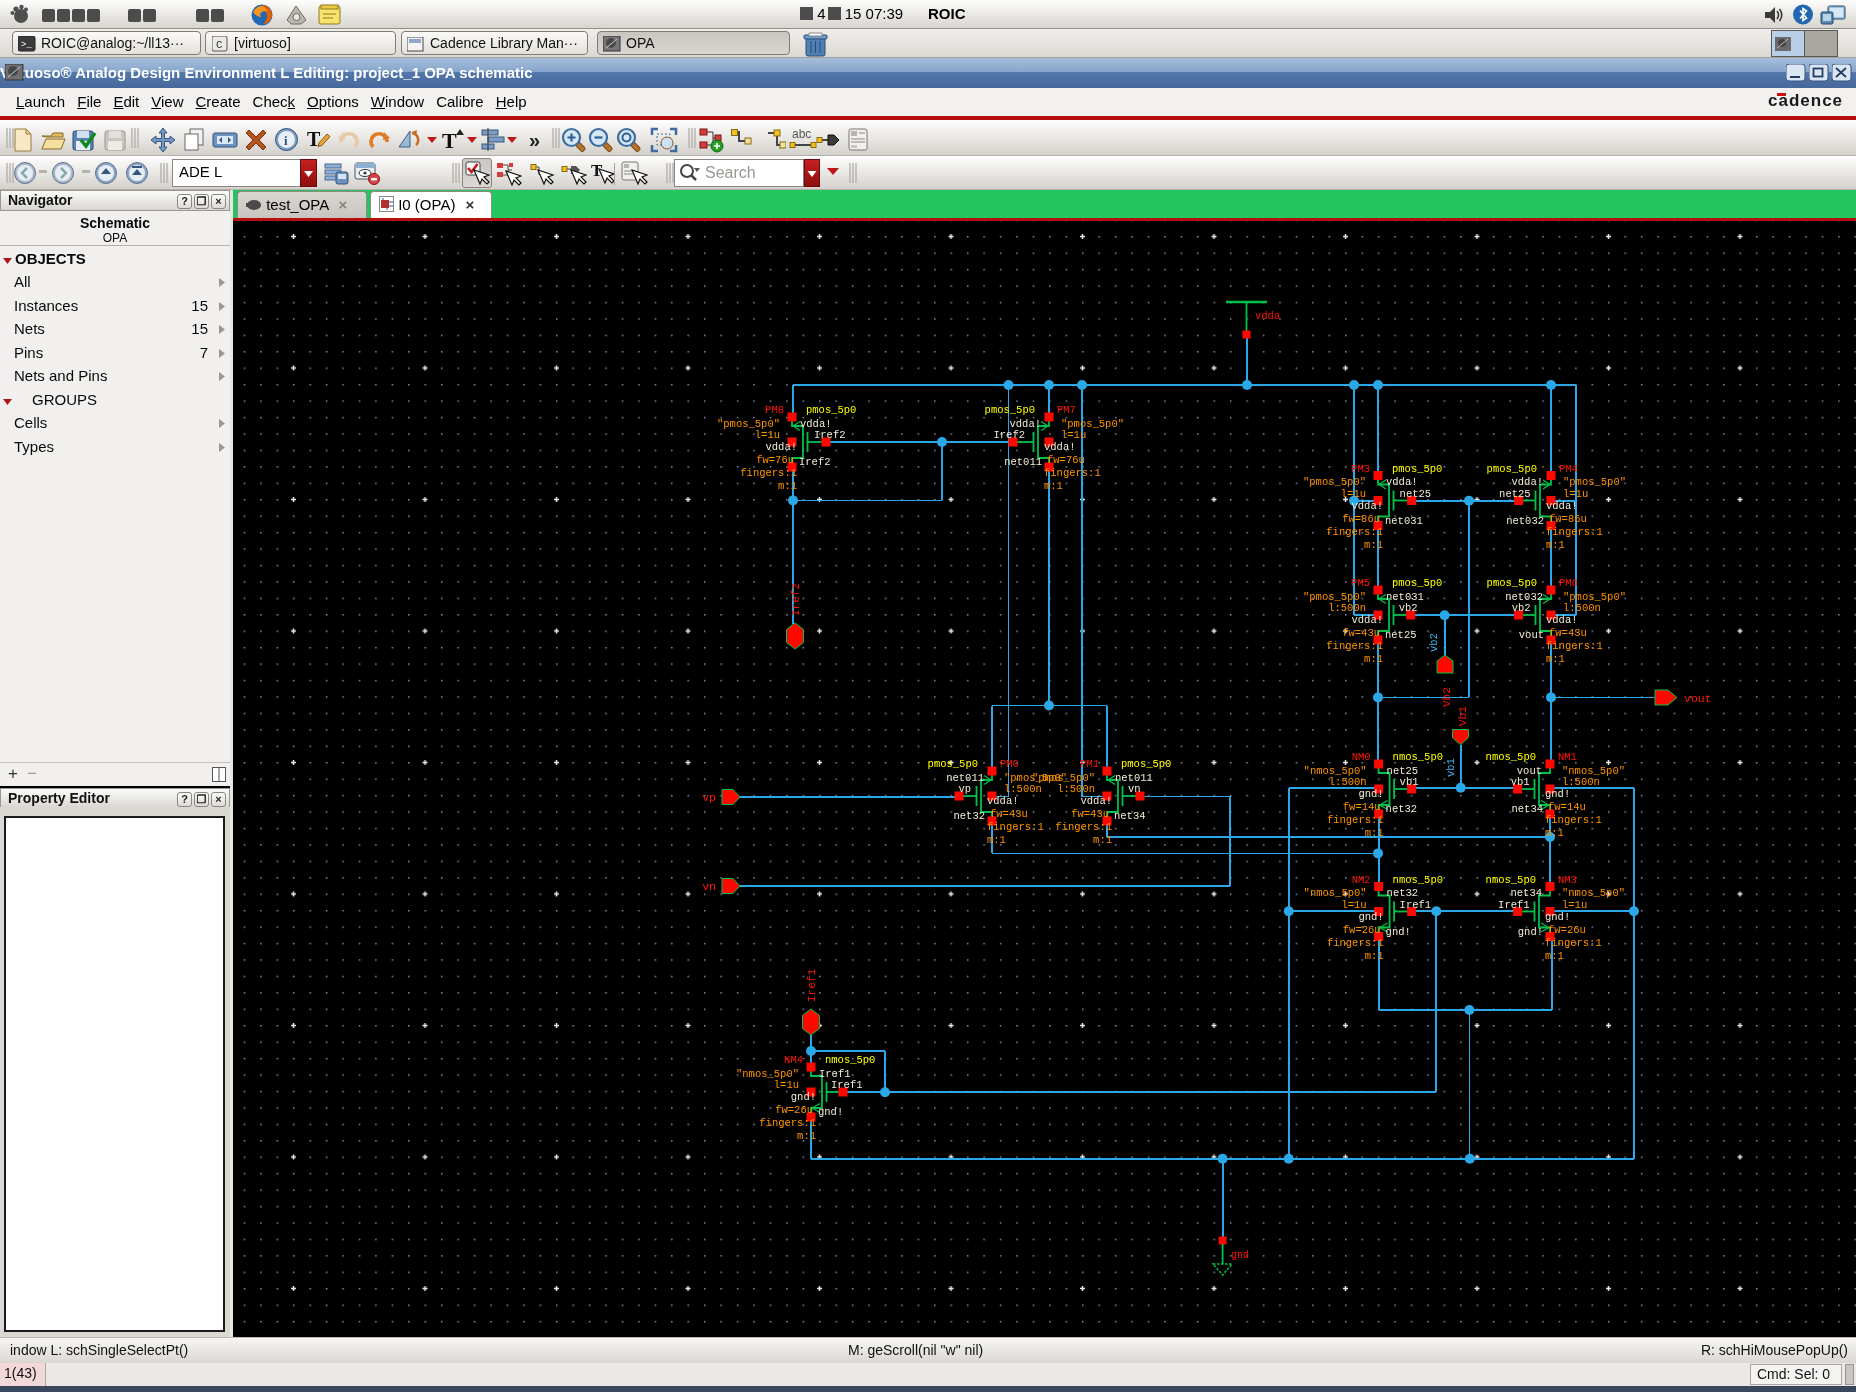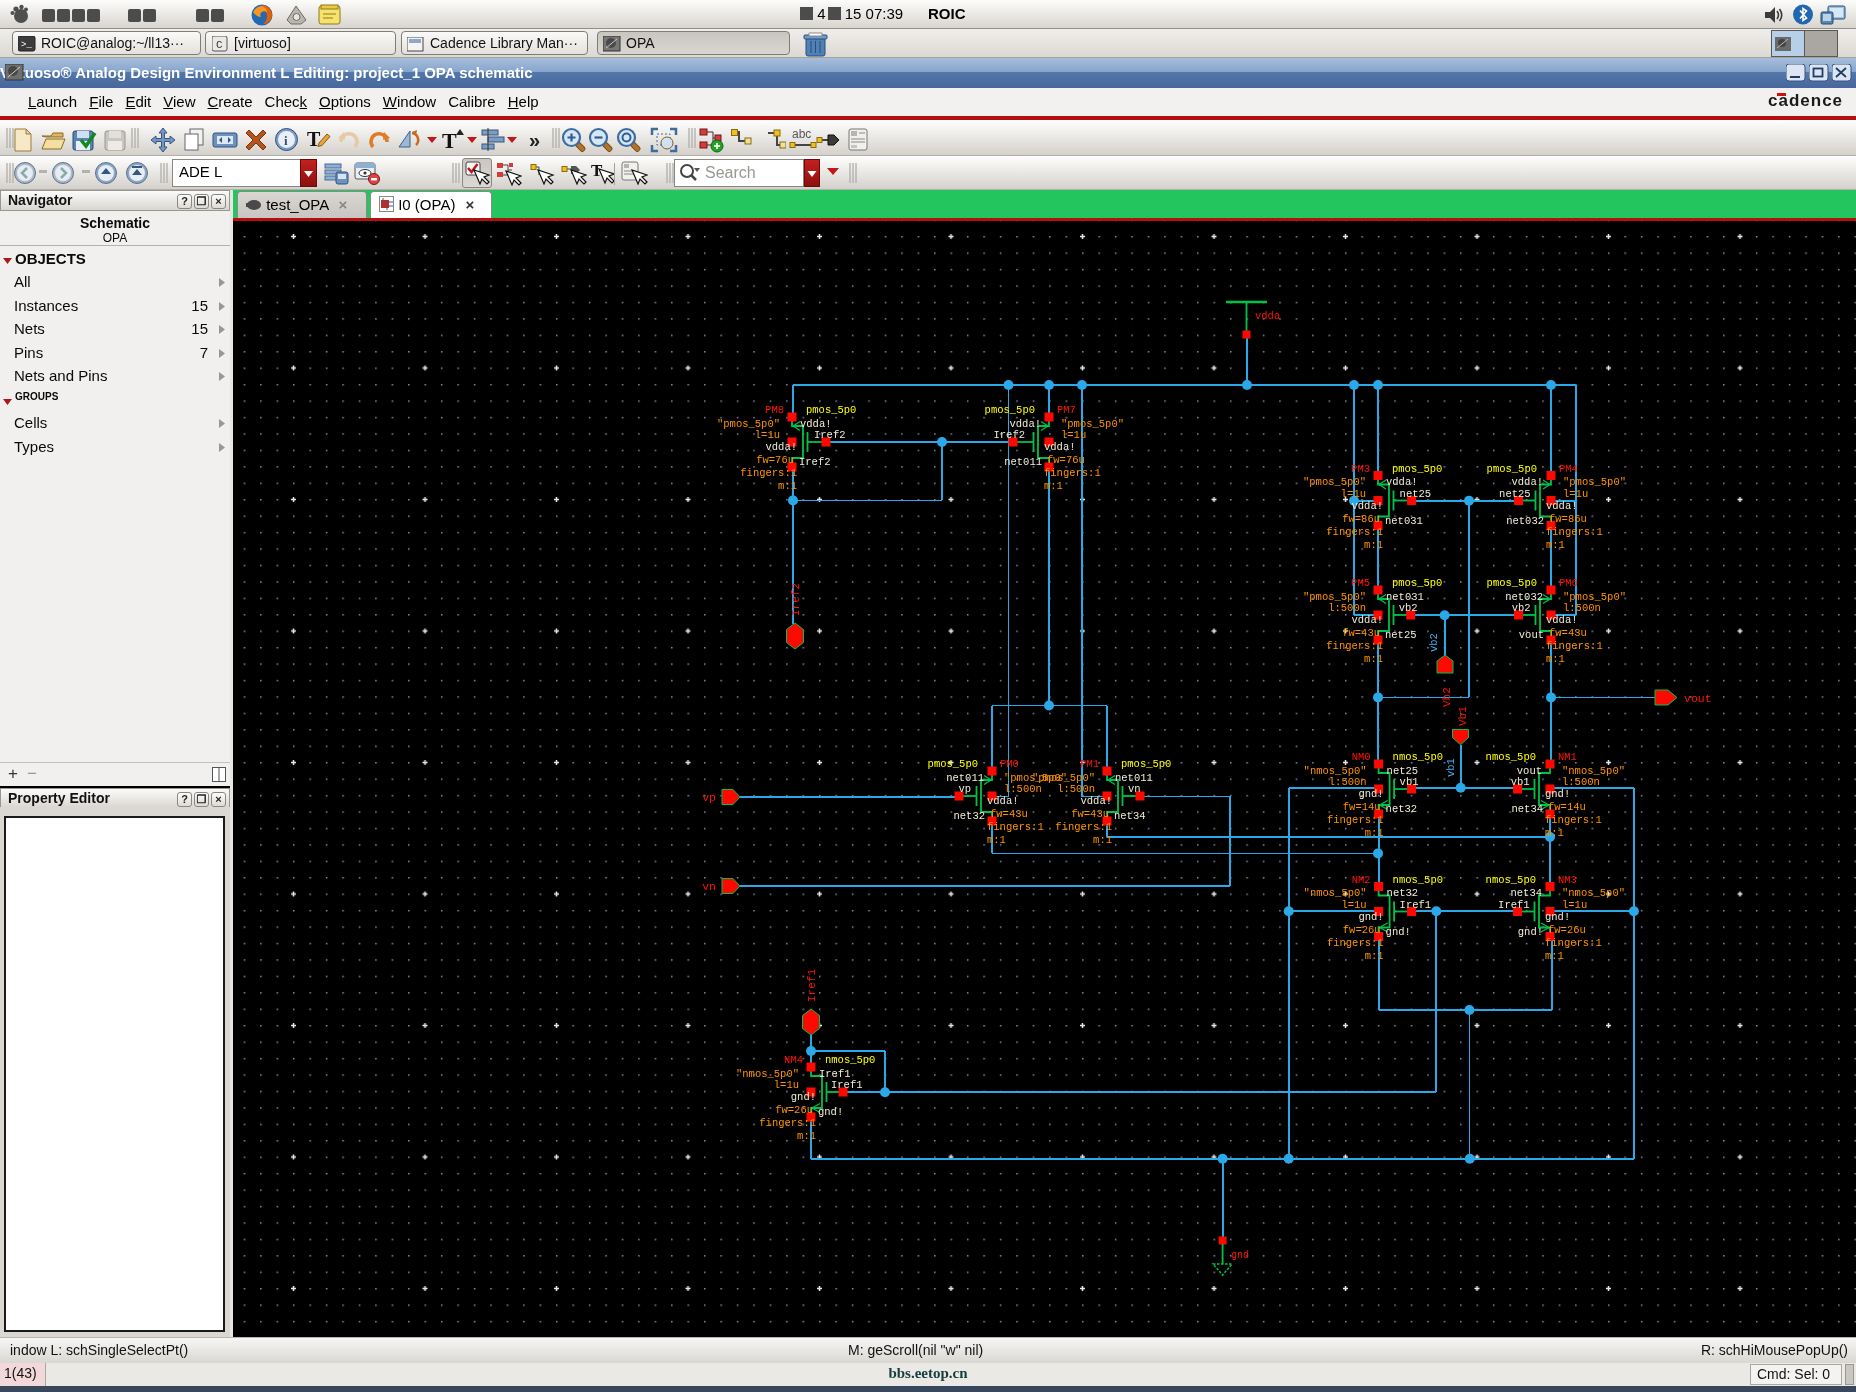--- a/index.html
+++ b/index.html
@@ -127,21 +127,21 @@
         <rect width="19" height="17" rx="3" fill="#dce6f2" stroke="#39557e"></rect>
         <line x1="4" y1="13" x2="14" y2="13" stroke="#1e3c64" stroke-width="2"></line>
       </svg><svg class="abs" style="left:1809px;top:6px" width="20" height="18">
         <rect width="19" height="17" rx="3" fill="#dce6f2" stroke="#39557e"></rect>
         <rect x="4.5" y="4.5" width="9" height="8" fill="none" stroke="#1e3c64" stroke-width="1.8"></rect>
       </svg><svg class="abs" style="left:1832px;top:6px" width="20" height="18">
         <rect width="19" height="17" rx="3" fill="#dce6f2" stroke="#39557e"></rect>
         <path d="M4 4 L14 13 M14 4 L4 13" stroke="#1e3c64" stroke-width="1.8"></path>
       </svg></div>
     <div class="abs" id="menu">
-      <div style="padding-left:16px"><span class="mi"><u>L</u>aunch</span><span class="mi"><u>F</u>ile</span><span class="mi"><u>E</u>dit</span><span class="mi"><u>V</u>iew</span><span class="mi"><u>C</u>reate</span><span class="mi">Chec<u>k</u></span><span class="mi"><u>O</u>ptions</span><span class="mi"><u>W</u>indow</span><span class="mi">Calibre</span><span class="mi"><u>H</u>elp</span></div>
+      <div style="padding-left:4px"><span class="mi"><u>L</u>aunch</span><span class="mi"><u>F</u>ile</span><span class="mi"><u>E</u>dit</span><span class="mi"><u>V</u>iew</span><span class="mi"><u>C</u>reate</span><span class="mi">Chec<u>k</u></span><span class="mi"><u>O</u>ptions</span><span class="mi"><u>W</u>indow</span><span class="mi">Calibre</span><span class="mi"><u>H</u>elp</span></div>
       <div class="tt" style="left:1768px;top:3px;font-size:17px;font-weight:bold;color:#1a1a1a;letter-spacing:1px">cadence</div>
       <div class="abs" style="left:1777px;top:5px;width:9px;height:3px;background:#cc1111"></div>
     </div>
     <div class="abs" id="redl"></div>
     <div class="abs tbar" id="tb1">
       <svg class="abs" style="left:6px;top:7px" width="8" height="22">
         <line x1="1" y1="1" x2="1" y2="21" stroke="#b5b2ad" stroke-width="1.4"></line>
         <line x1="4" y1="1" x2="4" y2="21" stroke="#b5b2ad" stroke-width="1.4"></line>
         <line x1="7" y1="1" x2="7" y2="21" stroke="#b5b2ad" stroke-width="1.4"></line>
       </svg>
@@ -474,21 +474,21 @@
       <svg class="abs" style="left:218px;top:138px" width="8" height="10">
         <path d="M1 0 l6 4.5 l-6 4.5 z" fill="#9a9792"></path>
       </svg>
       <div class="tt" style="left:14px;top:156px;font-size:15px">Nets and Pins</div>
       <svg class="abs" style="left:218px;top:161px" width="8" height="10">
         <path d="M1 0 l6 4.5 l-6 4.5 z" fill="#9a9792"></path>
       </svg>
       <svg class="abs" style="left:3px;top:186px" width="10" height="10">
         <path d="M0 2 h9 l-4.5 6 z" fill="#b01818"></path>
       </svg>
-      <div class="tt" style="left:15px;top:180px;font-weight:bold;font-size:10px">GROUPS</div>
+      <div class="tt" style="left:32px;top:180px;font-weight:normal;font-size:15px">GROUPS</div>
       <div class="tt" style="left:14px;top:203px;font-size:15px">Cells</div>
       <svg class="abs" style="left:218px;top:208px" width="8" height="10">
         <path d="M1 0 l6 4.5 l-6 4.5 z" fill="#9a9792"></path>
       </svg>
       <div class="tt" style="left:14px;top:227px;font-size:15px">Types</div>
       <svg class="abs" style="left:218px;top:232px" width="8" height="10">
         <path d="M1 0 l6 4.5 l-6 4.5 z" fill="#9a9792"></path>
       </svg>
     </div>
     <div class="abs" id="navfoot">
@@ -505,21 +505,20 @@
       <div class="abs" id="pewhite"></div>
     </div>
     <div class="abs" id="split"></div>
     <div class="abs" id="sbar">
       <div class="tt" style="left:10px;top:4px">indow L: schSingleSelectPt()</div>
       <div class="tt" style="left:848px;top:4px">M: geScroll(nil "w" nil)</div>
       <div class="tt" style="right:8px;top:4px">R: schHiMousePopUp()</div>
     </div>
     <div class="abs" id="brow">
       <div class="abs" style="left:0;top:0;width:46px;height:23px;background:#f2d8d8;border-right:1px solid #aaa7a2;padding:2px 0 0 4px">1(43)</div>
-      <div class="tt" style="left:0;top:2px;width:1856px;text-align:center;font-weight:bold;font-size:15px;color:#173c3c;font-family:Liberation Serif,serif">bbs.eetop.cn</div>
       <div class="abs" style="right:14px;top:1px;width:92px;height:21px;background:#f4f3f1;border:1px solid #aaa7a2;padding:1px 0 8px 6px">Cmd: Sel: 0</div>
       <div class="abs" style="right:2px;top:1px;width:9px;height:21px;background:#cac7c2;border:1px solid #9a9792"></div>
     </div>
     <div class="abs" id="dstrip"></div>
     <svg class="abs" id="canvas" viewBox="233 221 1623 1116" width="1623" height="1116">
       <defs>
 <pattern id="gd" x="293" y="236" width="16.4375" height="16.4375" patternUnits="userSpaceOnUse">
 <rect x="0" y="0" width="1.5" height="1.5" fill="#868ca6"></rect>
         </pattern>
 <pattern id="gb" x="291" y="234" width="131.5" height="131.5" patternUnits="userSpaceOnUse">

